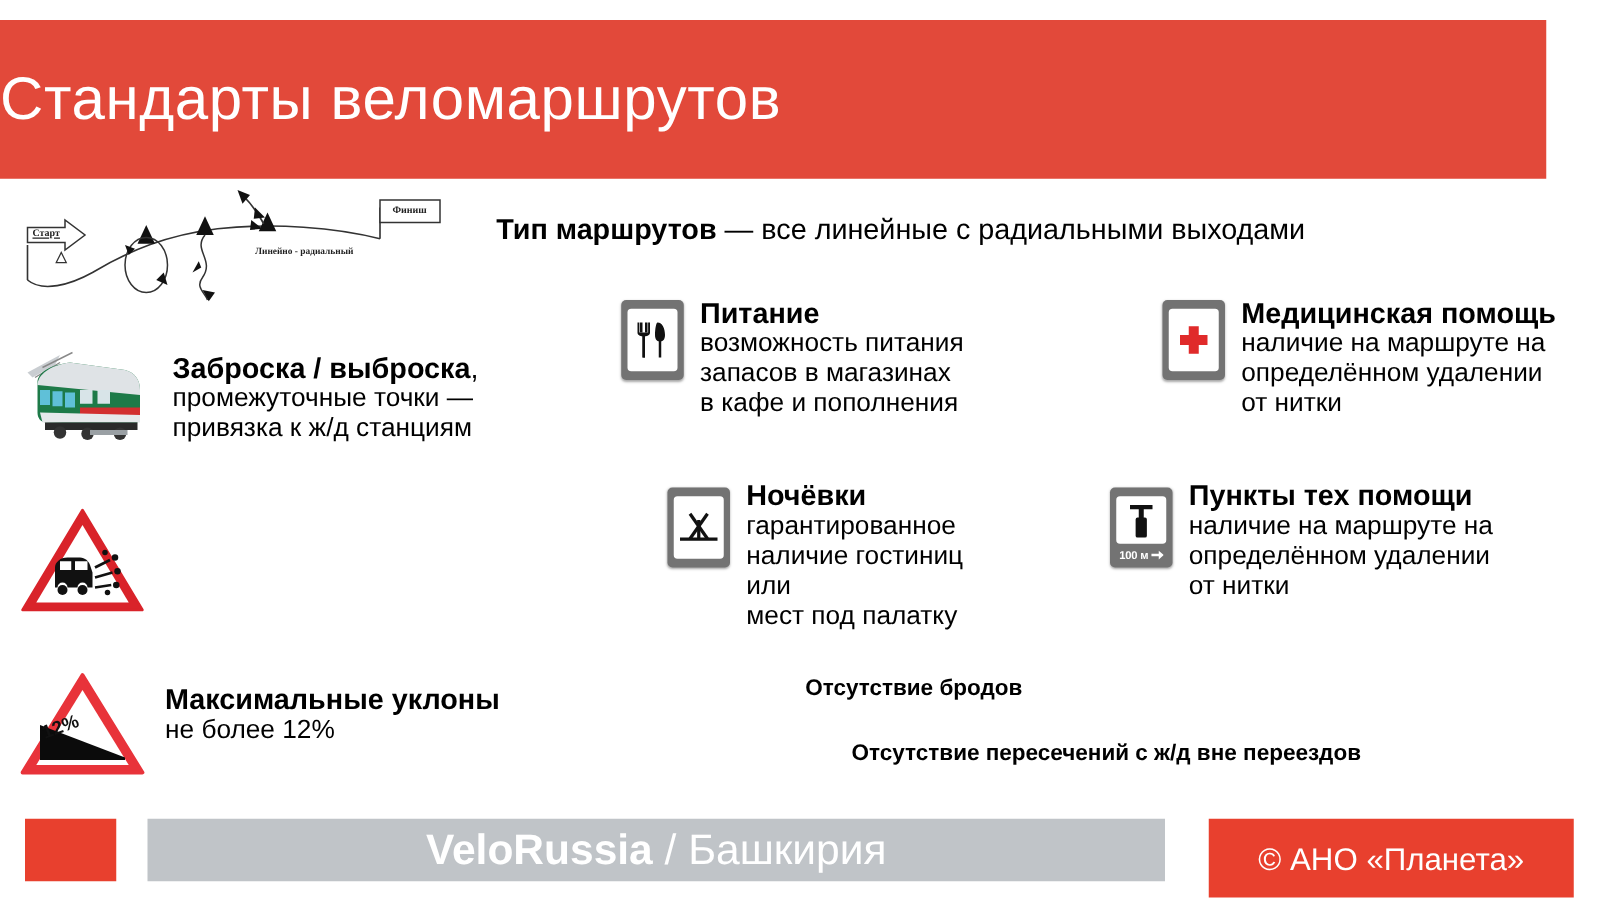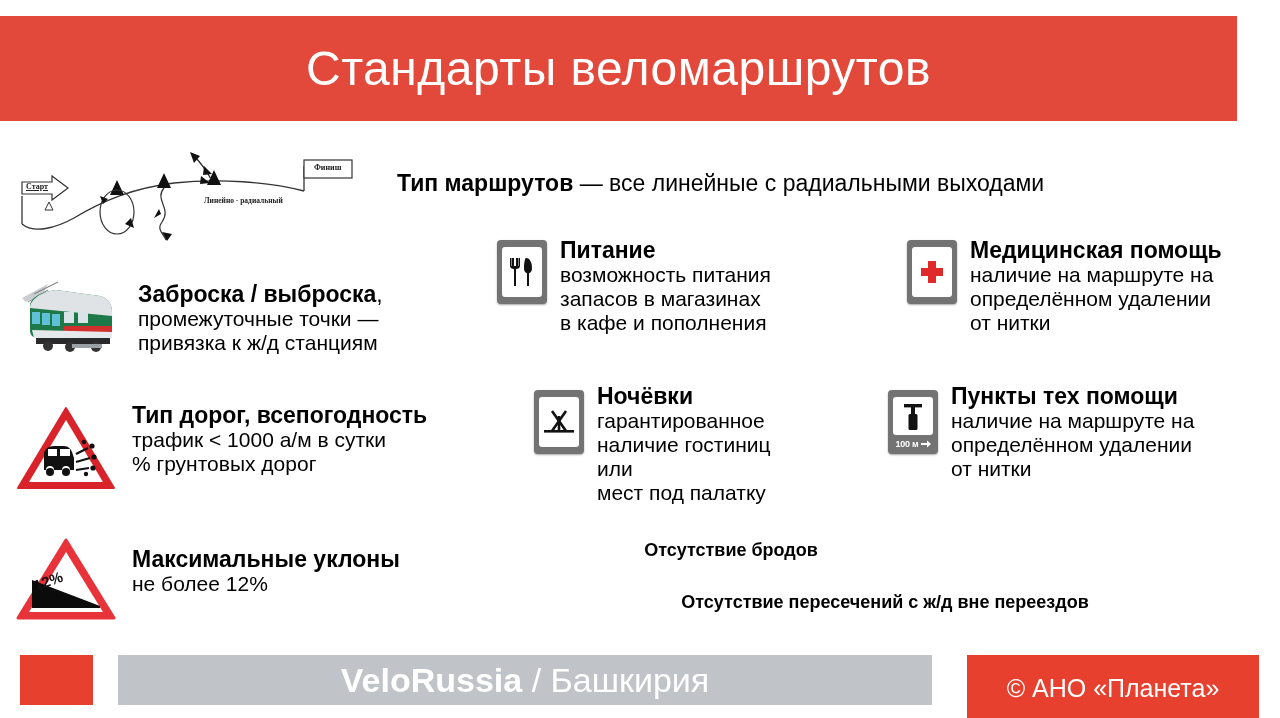--- a/index.html
+++ b/index.html
@@ -15,25 +15,24 @@
     font-family: "Liberation Sans", sans-serif;
     color: #000000;
   }
 
   
   .title-banner {
     position: absolute;
     left: 0;
     top: 16px;
     width: 1237px;
-    height: 105px;
+    height: 127px;
     background: #E2493A;
     display: flex;
     align-items: center;
-    justify-content: center;
   }
   .title-text {
     color: #ffffff;
     font-size: 48px;
     font-weight: 400;
     letter-spacing: 0.5px;
     line-height: 1;
     white-space: nowrap;
   }
 
@@ -278,25 +277,20 @@
         <path d="M62,60 L76,56" stroke="#111" stroke-width="2.2" fill="none"></path>
         <path d="M62,68 L75,66" stroke="#111" stroke-width="2.2" fill="none"></path>
         <circle cx="78" cy="44" r="2.6"></circle>
         <circle cx="80" cy="55" r="2.6"></circle>
         <circle cx="79" cy="66" r="2.6"></circle>
         <circle cx="70" cy="40" r="2.2"></circle>
         <circle cx="72" cy="72" r="2.2"></circle>
       </g>
     </svg>
   </div>
-  <div class="ftext" style="margin-left:14px;margin-top:0px;">
-    <span class="ftitle"><span>Тип дорог, всепогодность</span></span>
-    <span class="fbody">трафик &lt; 1000 а/м в сутки</span>
-    <span class="fbody">% грунтовых дорог</span>
-  </div>
 </div>
 
 <div class="feature" style="left:14px;top:536px;">
   <div class="sign-tri" style="height:88px;">
     <svg width="104" height="88" viewBox="0 0 104 88">
       <path d="M52,4 L100,82 L4,82 Z" fill="#E8333A" stroke="#E8333A" stroke-width="3" stroke-linejoin="round"></path>
       <path d="M52,16 L89,76 L15,76 Z" fill="#ffffff"></path>
       <path d="M18,72 L86,72 L86,70 L18,44 Z" fill="#0b0b0b"></path>
       <text x="36" y="50" font-family="Liberation Sans, sans-serif" font-size="15" font-weight="bold" fill="#111" transform="rotate(-20 36 50)" text-anchor="middle">12%</text>
     </svg>
@@ -344,21 +338,21 @@
   </div>
   <div class="ftext" style="margin-left:13px;margin-top:-7px;">
     <span class="ftitle"><span>Ночёвки</span></span>
     <span class="fbody">гарантированное</span>
     <span class="fbody">наличие гостиниц</span>
     <span class="fbody">или</span>
     <span class="fbody">мест под палатку</span>
   </div>
 </div>
 
-<div class="feature" style="left:875px;top:240px;padding-left:32px;">
+<div class="feature" style="left:898px;top:240px;padding-left:32px;">
   <div class="sign-blue">
     <div class="plate">
       <svg width="30" height="30" viewBox="0 0 30 30">
         <path d="M11,4 L19,4 L19,11 L26,11 L26,19 L19,19 L19,26 L11,26 L11,19 L4,19 L4,11 L11,11 Z" fill="#E02A2A"></path>
       </svg>
     </div>
   </div>
   <div class="ftext" style="margin-left:13px;margin-top:-3px;">
     <span class="ftitle"><span>Медицинская помощь</span></span>
     <span class="fbody">наличие на маршруте на</span>

